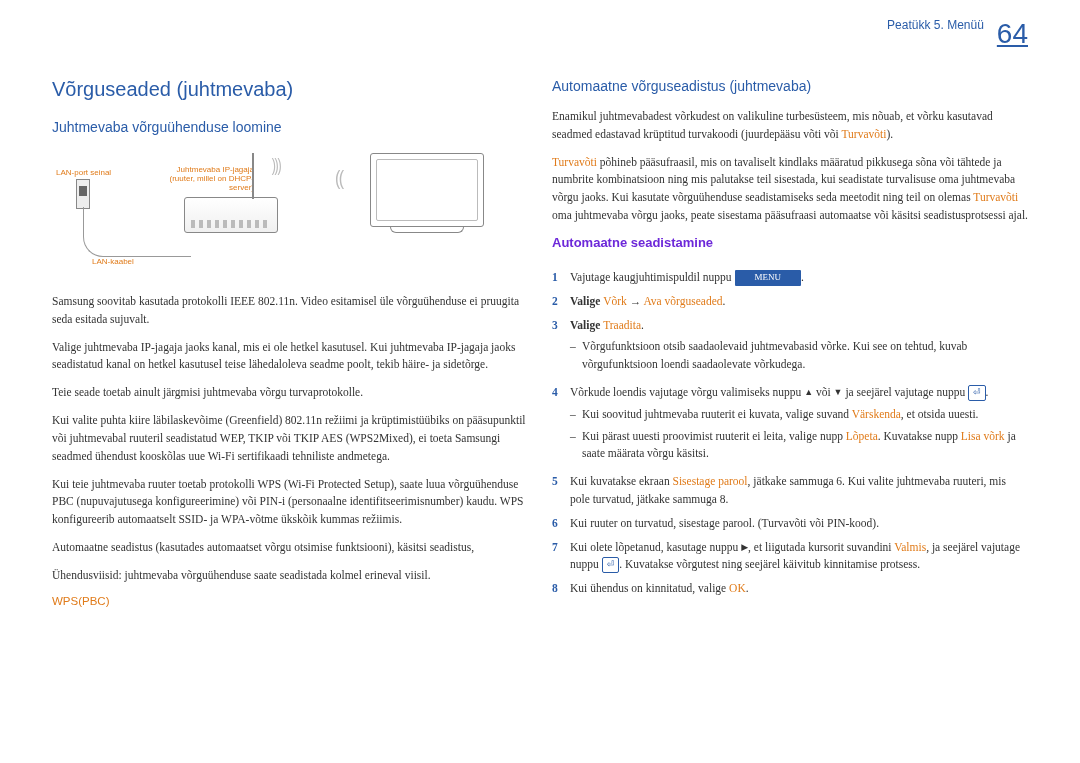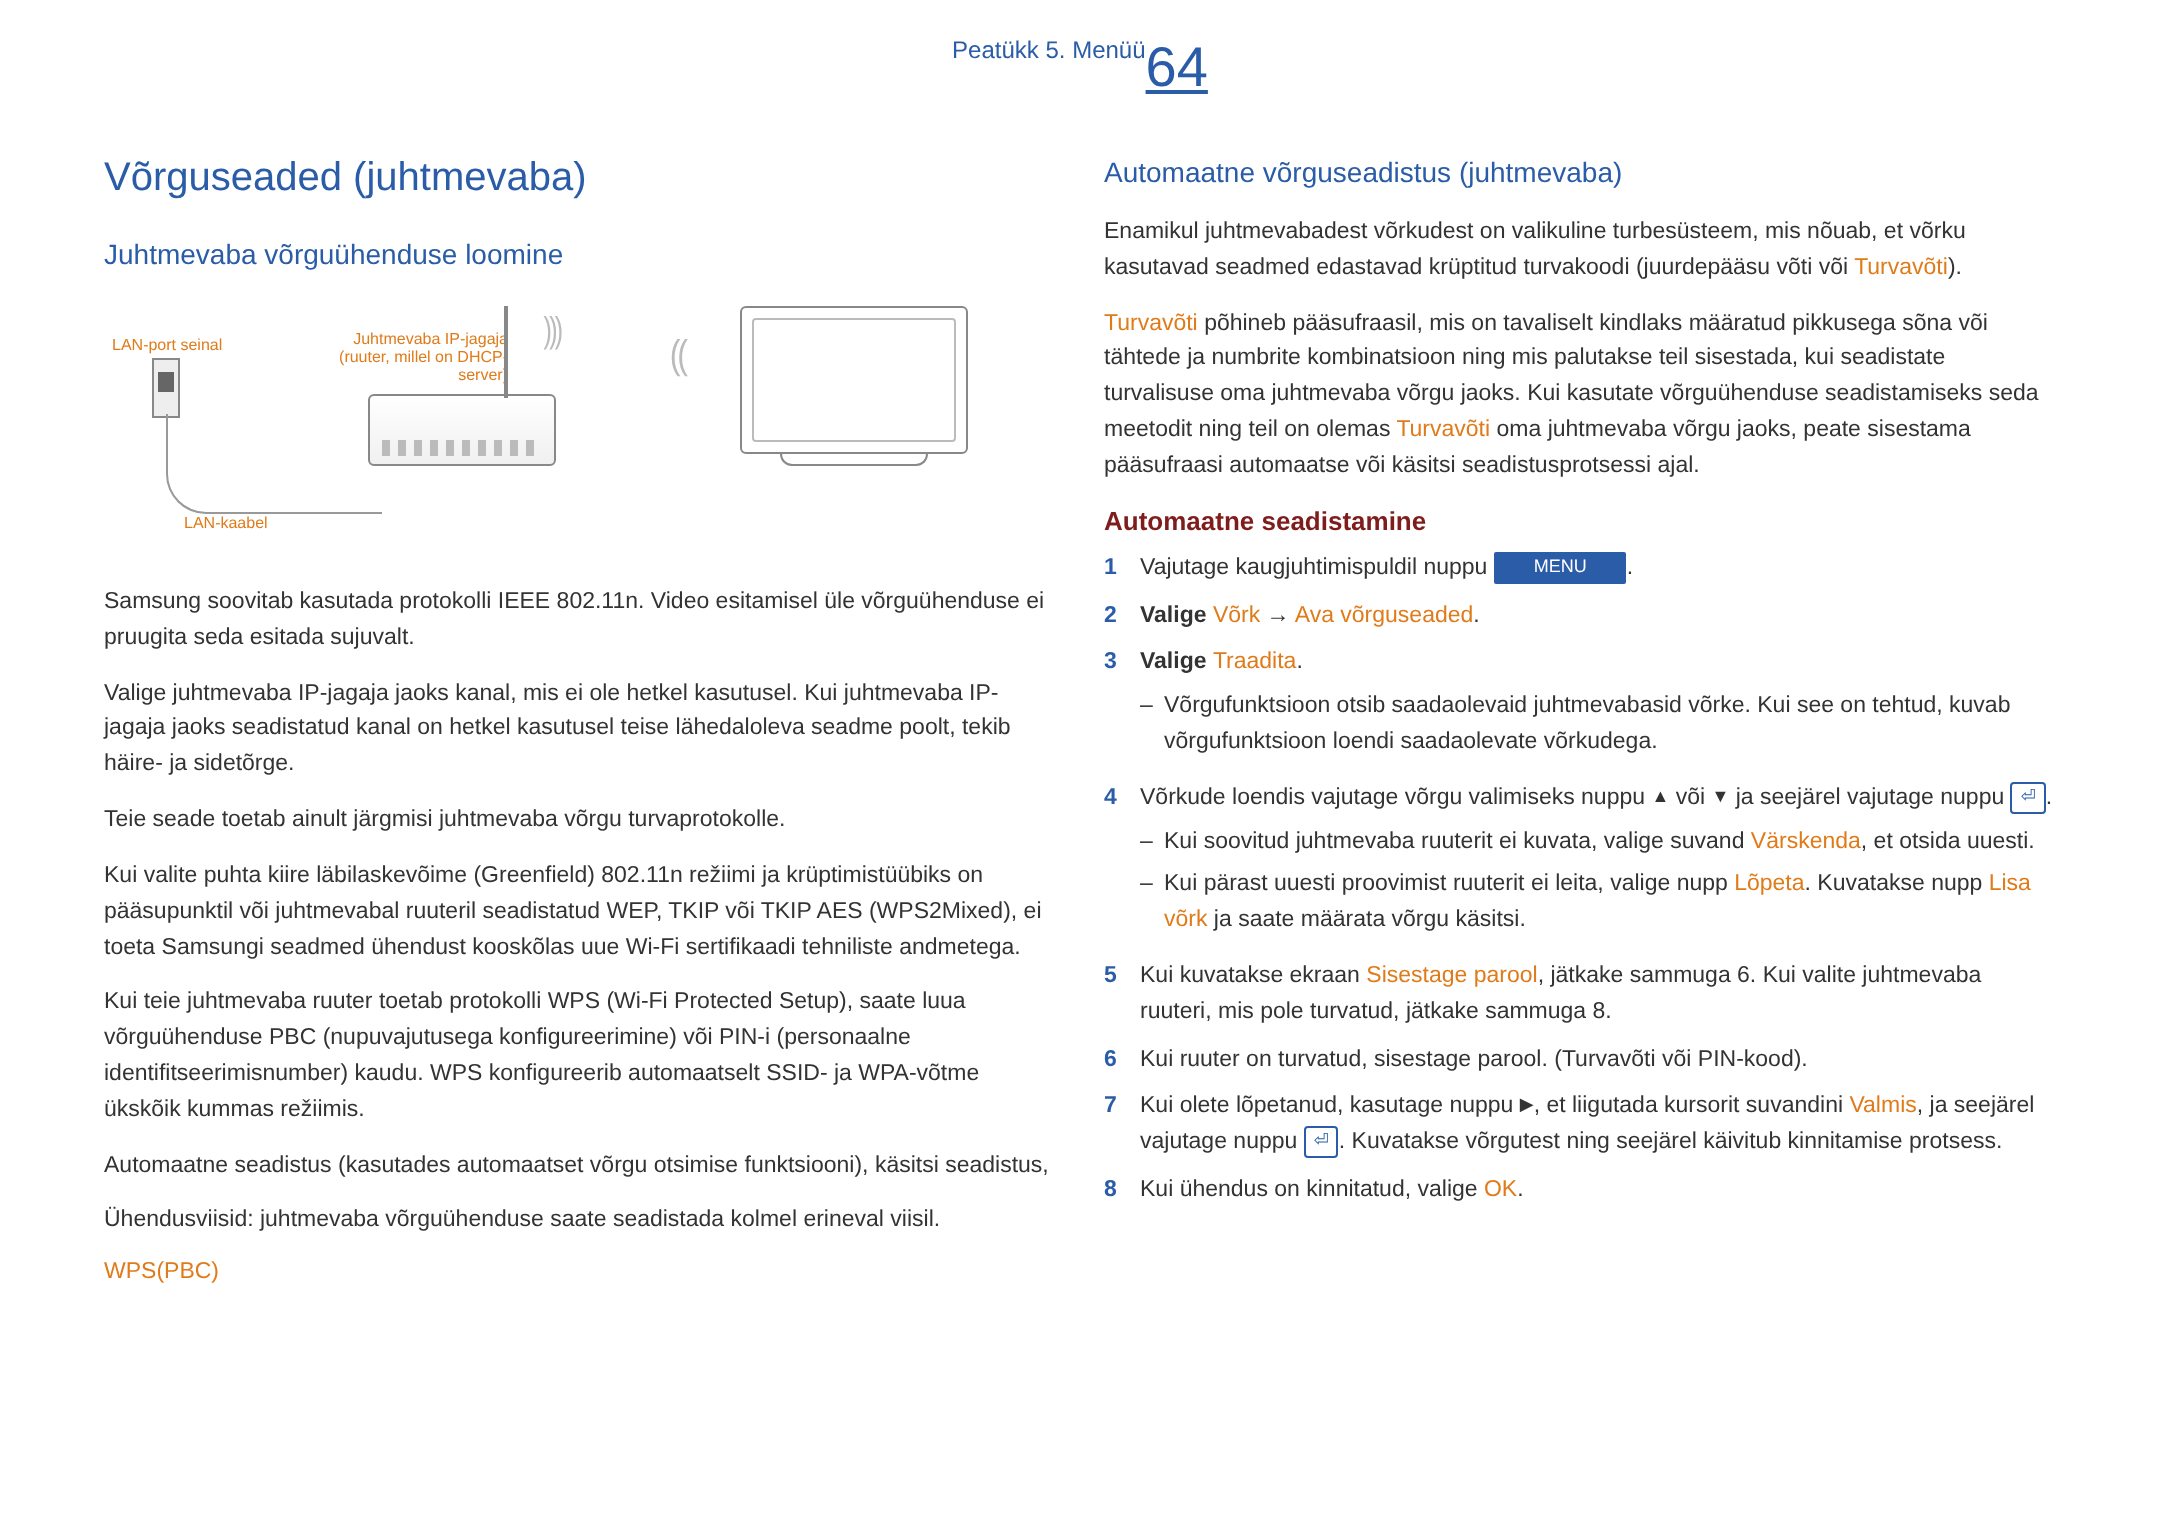--- a/index.html
+++ b/index.html
@@ -6,23 +6,24 @@
   body {
     font-family: Arial, Helvetica, sans-serif;
     background: #fff;
     width: 1080px;
     height: 763px;
     overflow: hidden;
     color: #333;
   }
   .header {
     display: flex;
-    justify-content: center;
+    justify-content: flex-end;
     align-items: flex-start;
     padding: 18px 52px 0 52px;
+    gap: 13px;
   }
   .chapter {
     color: #2a5ca8;
     font-size: 12px;
     font-weight: 500;
   }
   .pagenum {
     color: #2a5ca8;
     font-size: 28px;
     font-weight: 300;
@@ -43,29 +44,30 @@
     font-weight: 400;
     margin-bottom: 18px;
   }
   h2 {
     color: #2a5ca8;
     font-size: 14px;
     font-weight: 400;
     margin-bottom: 14px;
   }
   h3 {
-    color: #7f1d1d;
+    color: #6d28d9;
     font-size: 13px;
     font-weight: 700;
-    margin-bottom: 8px;
+    margin-bottom: 19px;
   }
   p, li {
     font-size: 11.5px;
     line-height: 1.55;
     color: #333;
+    font-family: Liberation Serif, serif;
   }
   p { margin-bottom: 10px; }
   .accent { color: #e07b1a; }
   .menu-badge {
     display: inline-block;
     background: #2a5ca8;
     color: #fff;
     font-size: 9px;
     padding: 1px 20px;
     border-radius: 1px;

